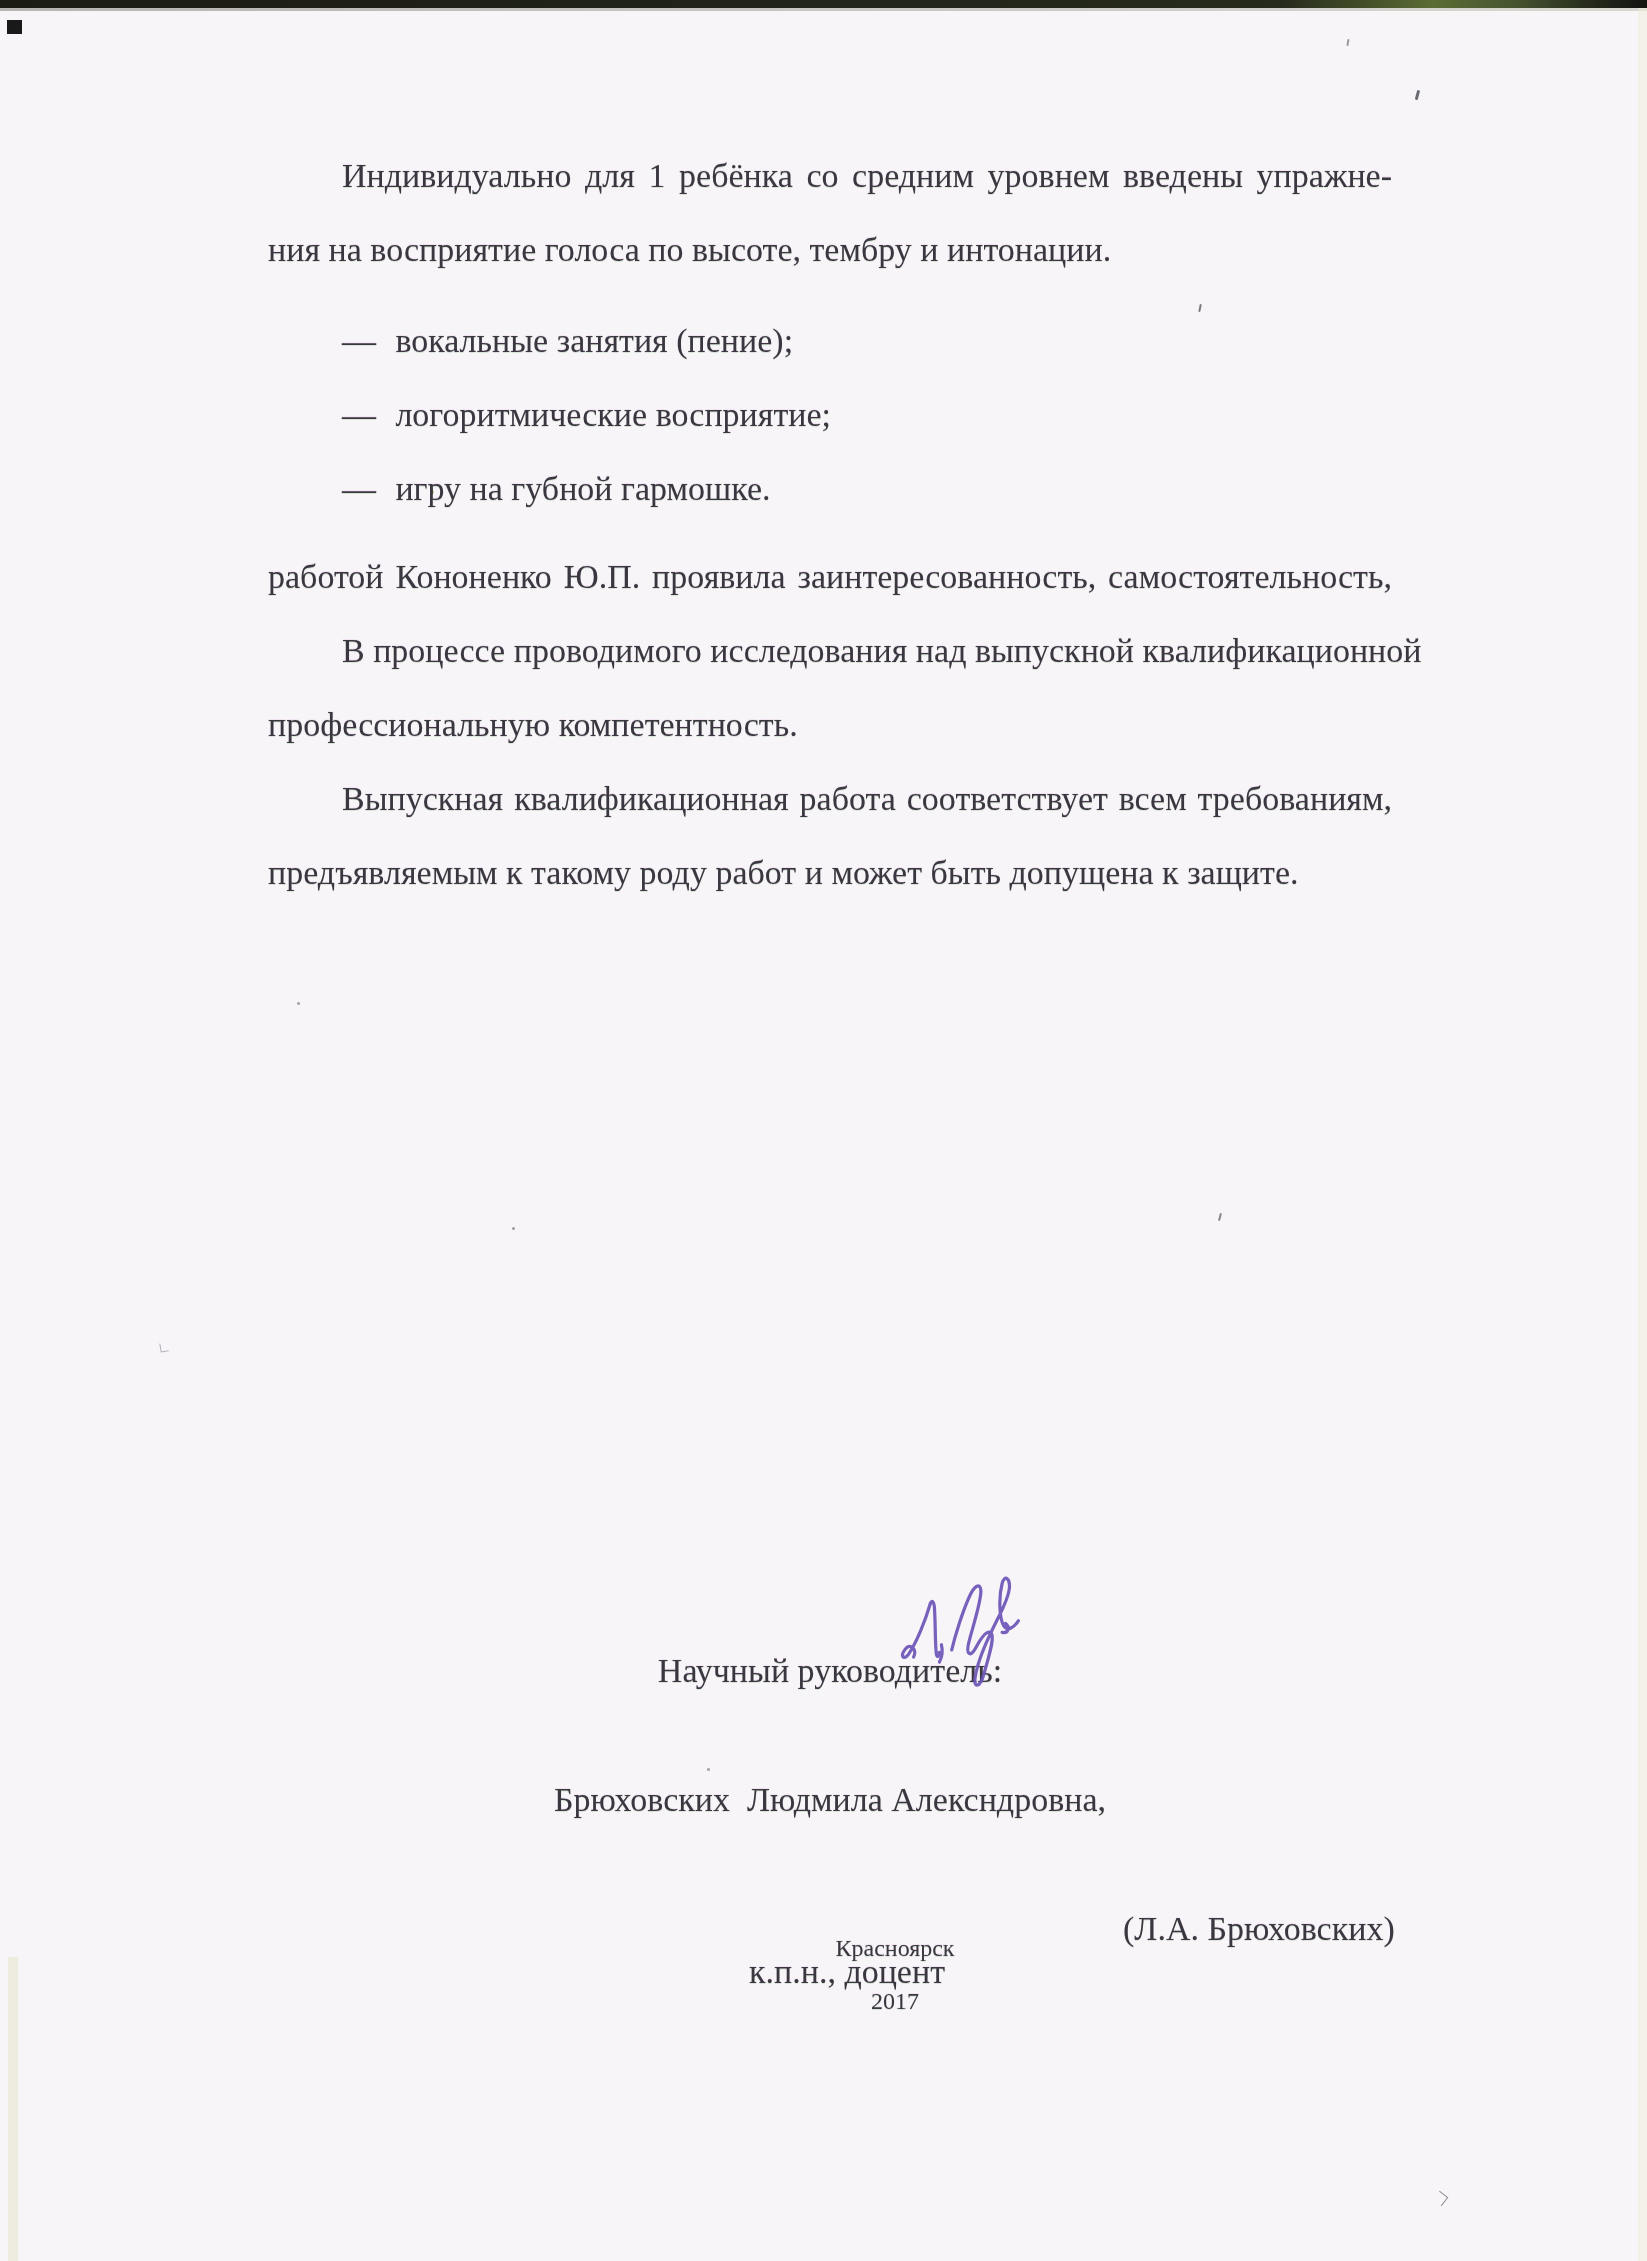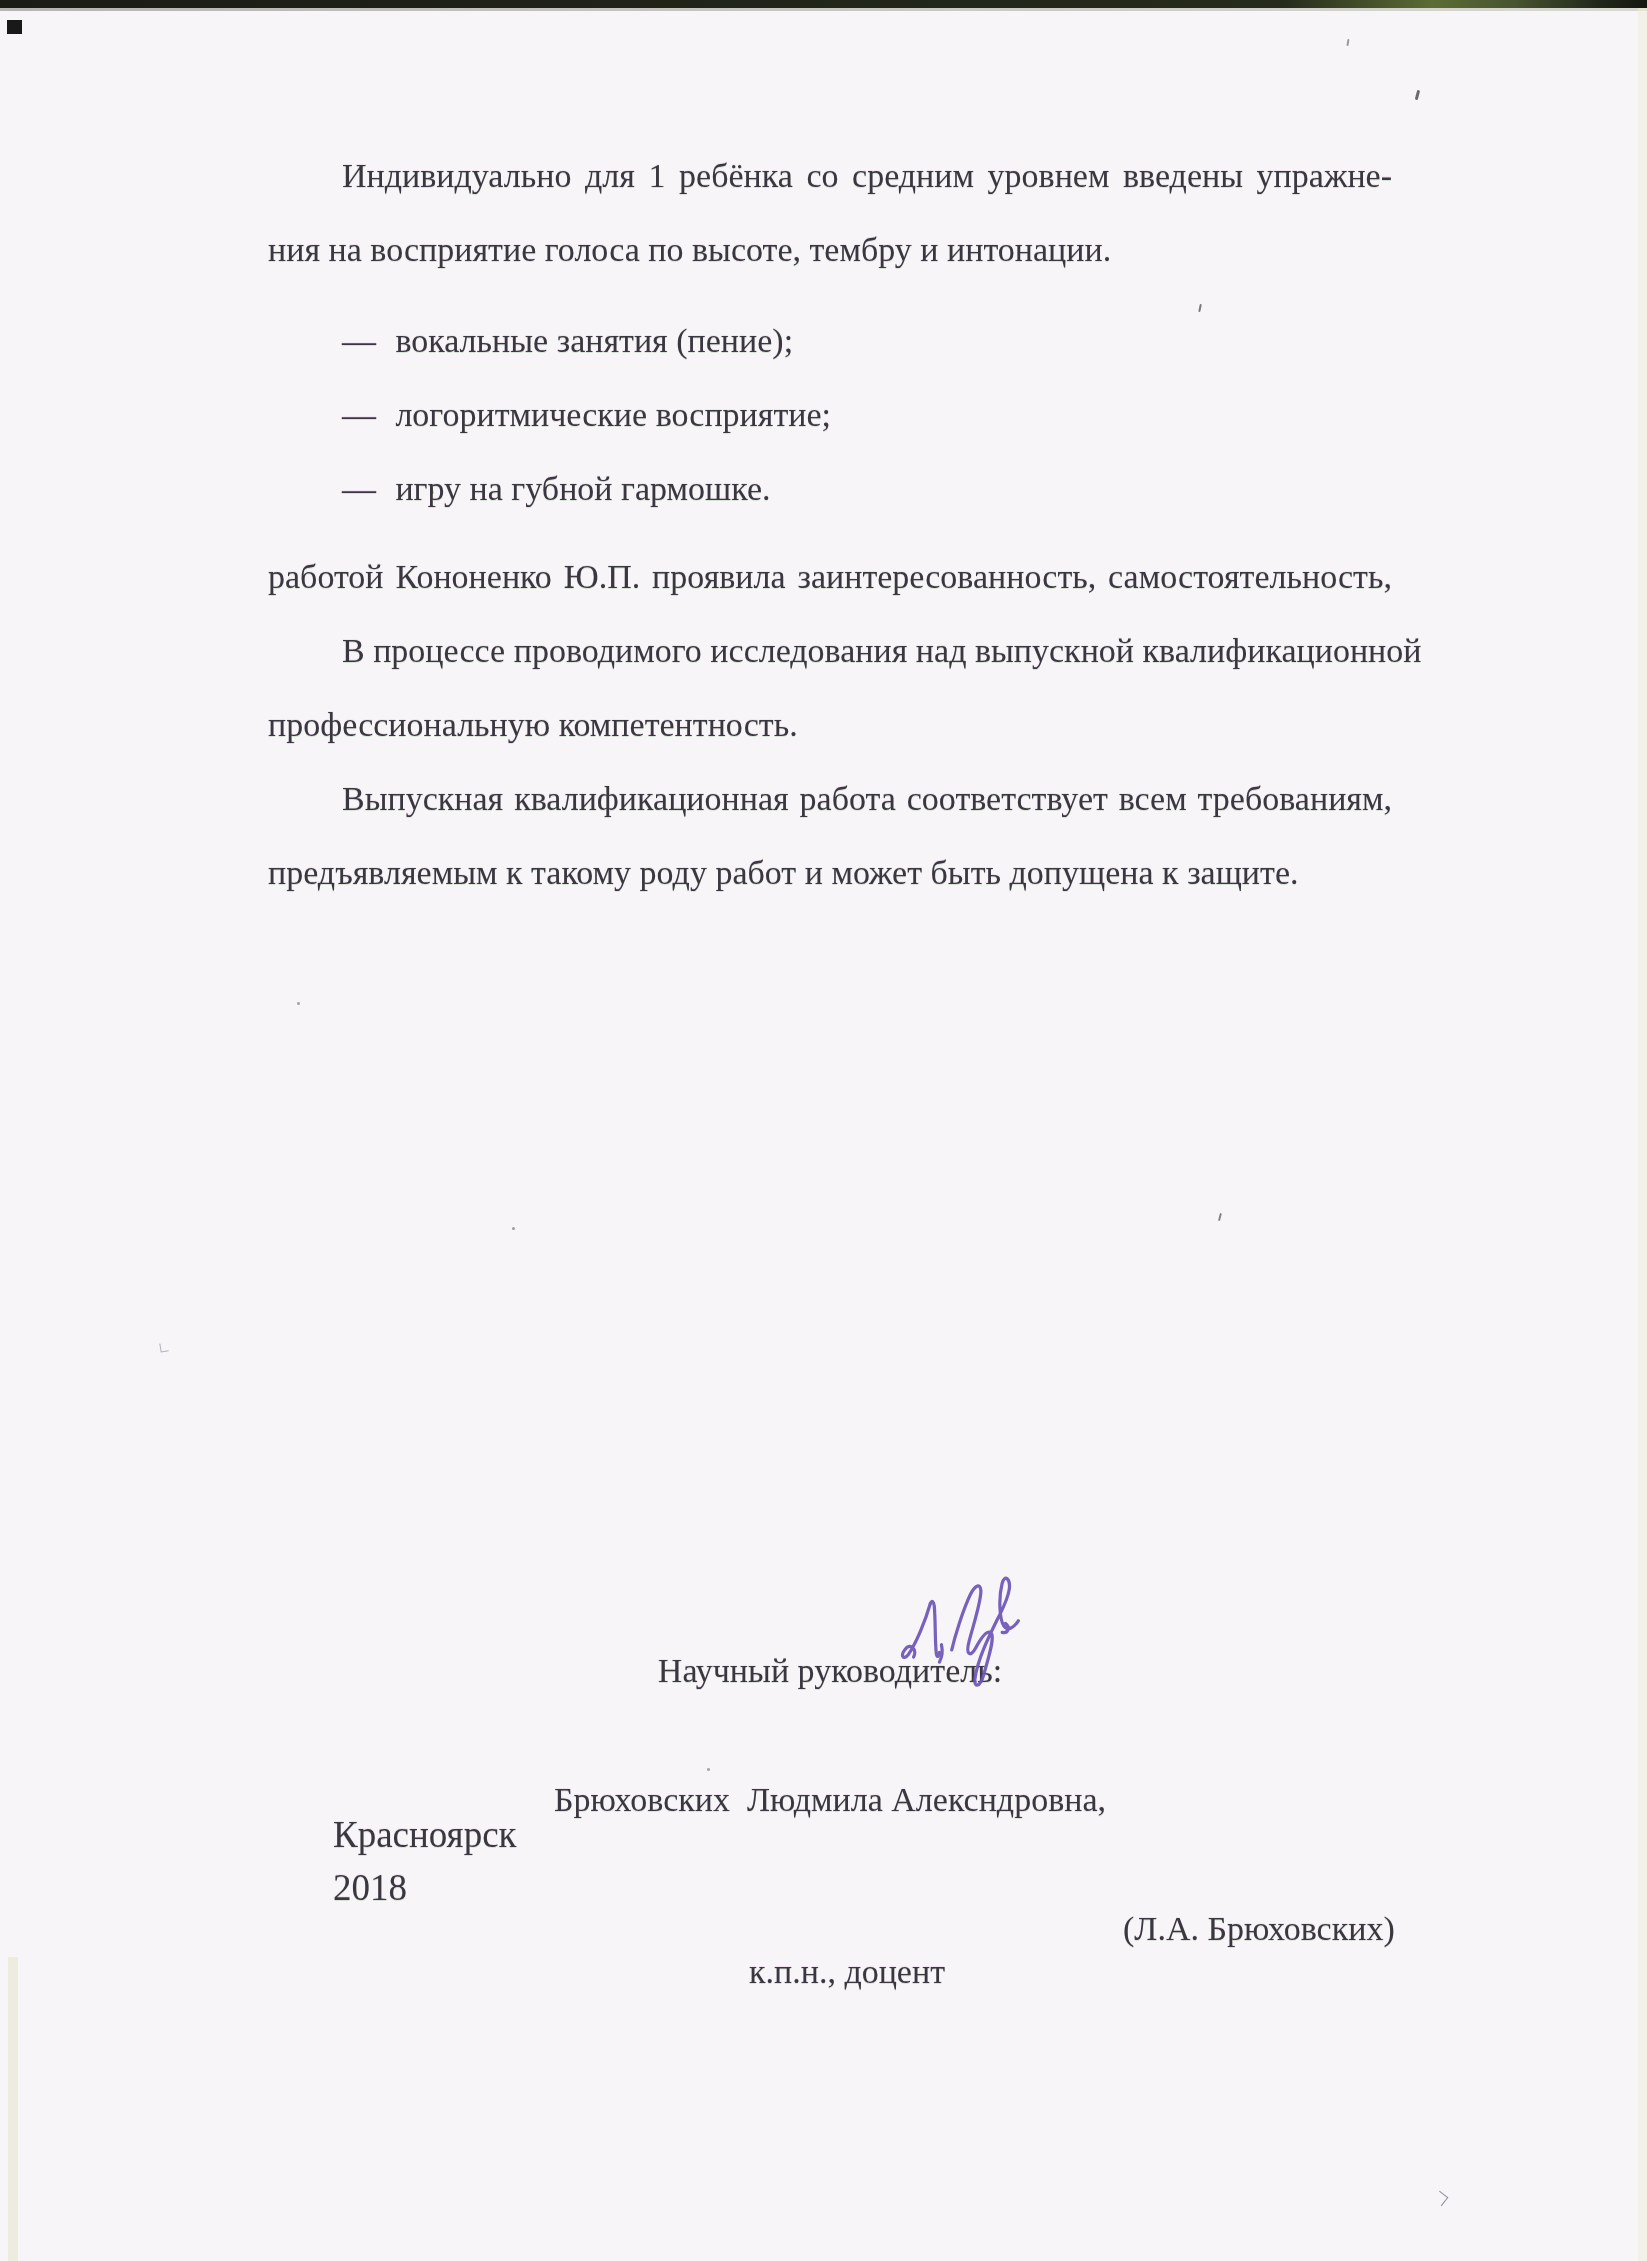--- a/index.html
+++ b/index.html
@@ -31,22 +31,22 @@
   .sig-block {
     position:absolute; left:268px; top:1563px; width:1124px;
     font-size:34px; line-height:43px;
     white-space:pre-wrap;
     text-align:center;
   }
   .sig-line { height:43px; position:relative; white-space:pre-wrap; }
   .sig-paren { position:absolute; left:855px; top:0; white-space:nowrap; }
   .signature-svg { position:absolute; left:898px; top:1560px; width:123px; height:139px; }
   .footer {
-    position:absolute; left:268px; top:1808px; width:1124px;
-    font-size:37px; line-height:53px; 
+    position:absolute; left:268px; top:1922px; width:1124px;
+    font-size:24px; line-height:53px; text-align:center;
     transform:translateX(65px);
   }
   
   .scan-top-strip {
     position:absolute; left:0; top:0; width:1647px; height:8.4px;
     background:linear-gradient(90deg,#1b1d15 0%,#22251a 55%,#272b1c 78%,#5b6d34 87%,#465430 92%,#23271a 97%,#14160f 100%);
   }
   .scan-top-line2 {
     position:absolute; left:0; top:8.4px; width:1647px; height:2.6px;
     background:linear-gradient(90deg,rgba(60,60,50,0.35),rgba(120,130,90,0.25));
@@ -134,15 +134,15 @@
     <path d="M50,67 C52,62 55,64 56,71 C58,96 57,124 59,144 C60,152 63,150 64,143"></path>
     <path d="M67,131 C69,139 68,150 64,158"></path>
 
     <path d="M83,139 C88,118 100,78 112,53 C118,41 127,34 128,47 C129,62 118,95 110,125 C104,147 112,151 120,136 C128,121 137,109 143,112 C151,117 140,150 132,179 C127,196 117,199 119,183 C123,154 140,119 155,89 C163,73 170,60 172,45 C174,29 165,21 161,36 C155,59 157,90 163,101 C169,111 179,105 186,94"></path>
     <path d="M166,98 C174,104 170,114 161,112"></path>
   </g>
 </svg>
 
 <div class="footer txt">
   <div>Красноярск</div>
-  <div>2018</div>
+  <div>2017</div>
 </div>
 
 
 </body></html>

